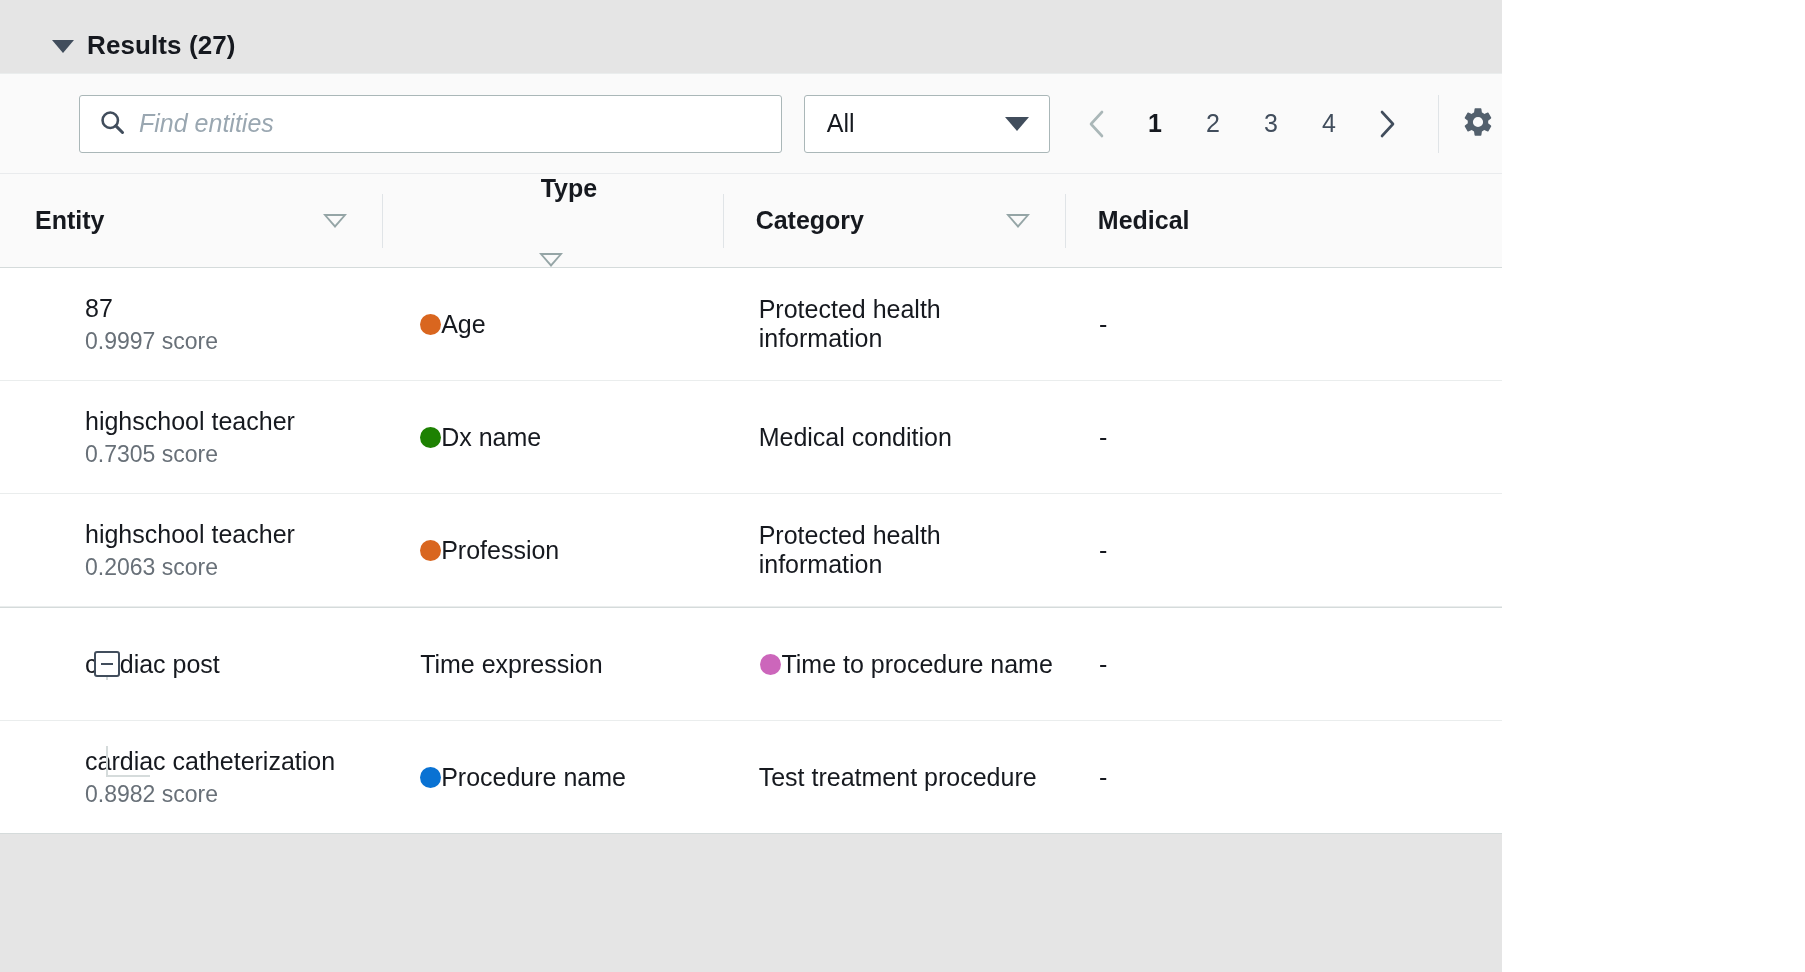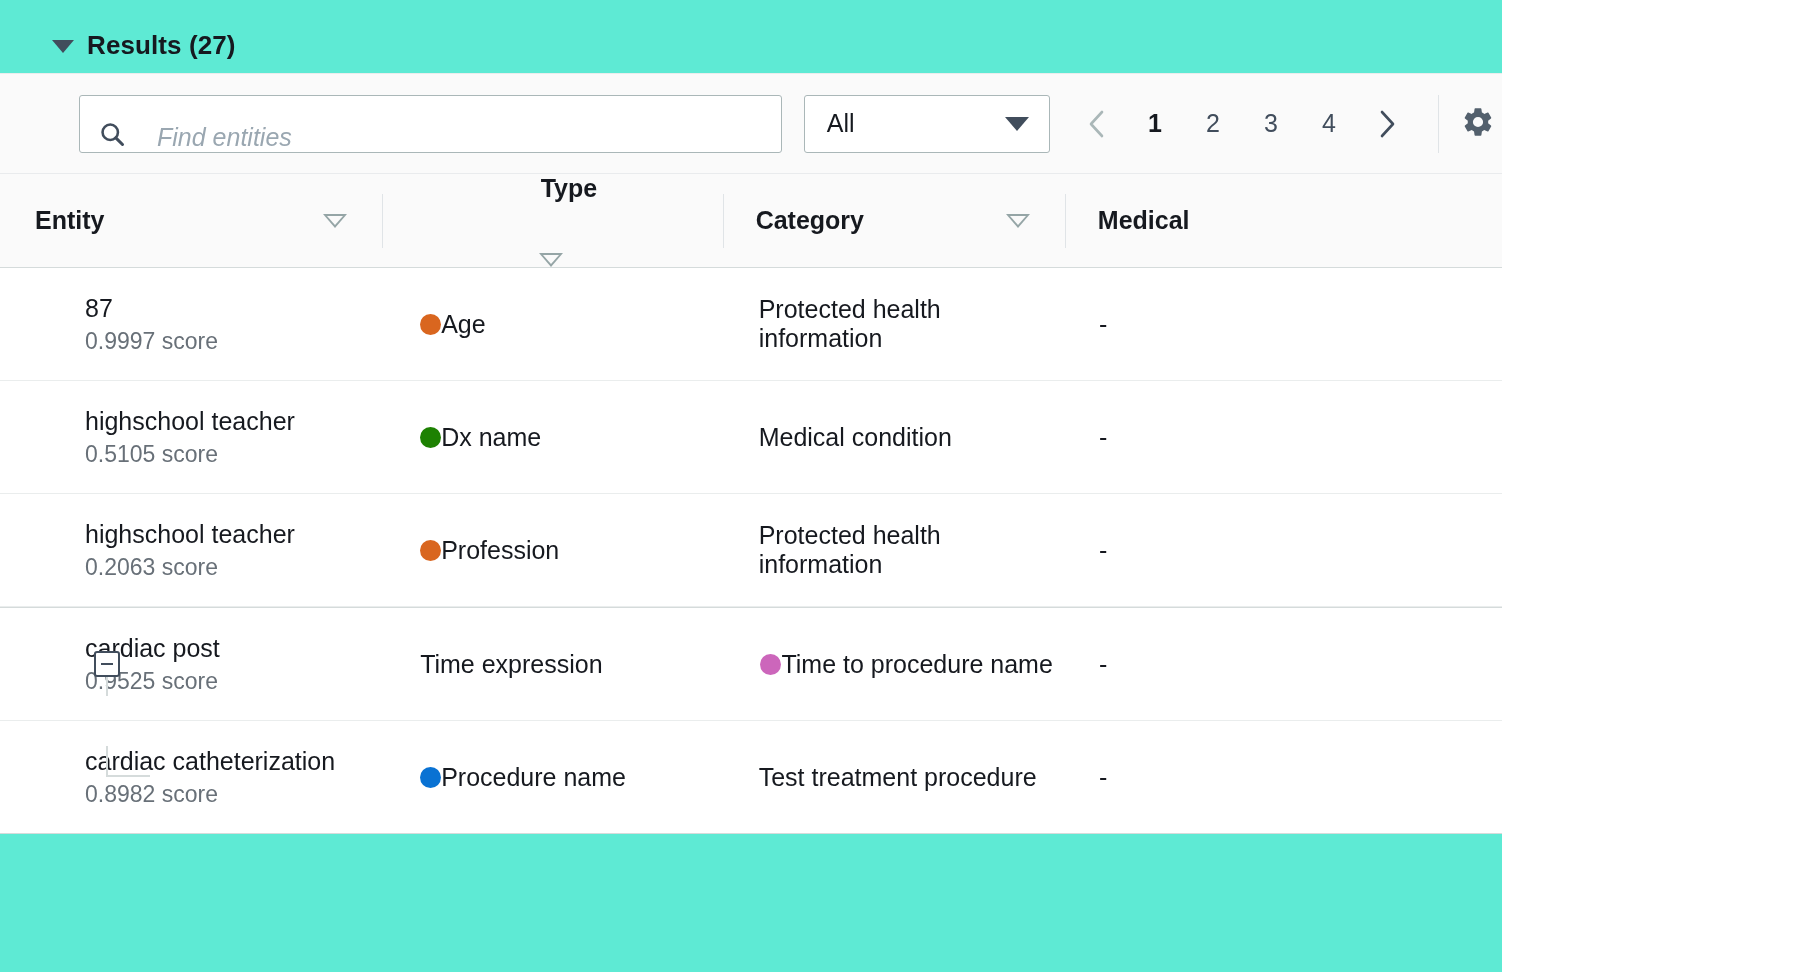--- a/index.html
+++ b/index.html
@@ -12,21 +12,21 @@
     height: 972px;
     font-family: "Liberation Sans", sans-serif;
     color: #16191f;
     overflow: hidden;
   }
 
   .panel {
     width: 1502px;
     height: 972px;
     box-sizing: border-box;
-    background: #5eead4;
+    background: #e5e5e5;
     position: relative;
   }
 
   
   .panel-header {
     display: flex;
     align-items: center;
     gap: 13px;
     padding: 34px 0 0 52px;
     height: 56px;
@@ -61,24 +61,24 @@
     box-sizing: border-box;
   }
 
   .search-box {
     width: 880px;
     height: 58px;
     background: #ffffff;
     border: 1.6px solid #aab7b8;
     border-radius: 3px;
     display: flex;
-    align-items: flex-end;
+    align-items: center;
     padding: 0 18px;
     box-sizing: border-box;
-    gap: 31px;
+    gap: 13px;
   }
   .search-icon { flex: 0 0 auto; display: block; }
   .search-input {
     border: none;
     outline: none;
     font-family: "Liberation Sans", sans-serif;
     font-size: 25px;
     font-style: italic;
     color: #5f6b7a;
     background: transparent;
@@ -413,21 +413,21 @@
         <span class="cell-plain">Protected health information</span>
       </div>
       <div class="td td-traits">
         <span class="cell-plain">-</span>
       </div>
     </div>
 
     <div class="tr">
       <div class="td td-entity">
         <span class="cell-main">highschool teacher</span>
-        <span class="cell-sub">0.5105 score</span>
+        <span class="cell-sub">0.7305 score</span>
       </div>
       <div class="td td-type">
         <div class="type-cell">
           <span class="type-dot" style="background:#1d8102"></span>
           <span class="type-label">Dx name</span>
         </div>
       </div>
       <div class="td td-category">
         <span class="cell-plain">Medical condition</span>
       </div>
@@ -455,21 +455,20 @@
       </div>
     </div>
 
     <div class="tr group-start">
       <div class="td td-entity child-indent">
         <div class="expand-toggle">
           <span class="minus"></span>
         </div>
         <div class="tree-line-down"></div>
         <span class="cell-main">cardiac post</span>
-        <span class="cell-sub">0.9525 score</span>
       </div>
       <div class="td td-category">
         <span class="cell-plain">Time expression</span>
       </div>
       <div class="td td-type">
         <div class="type-cell">
           <span class="type-dot" style="background:#cc66bb"></span>
           <span class="type-label">Time to procedure name</span>
         </div>
       </div>

